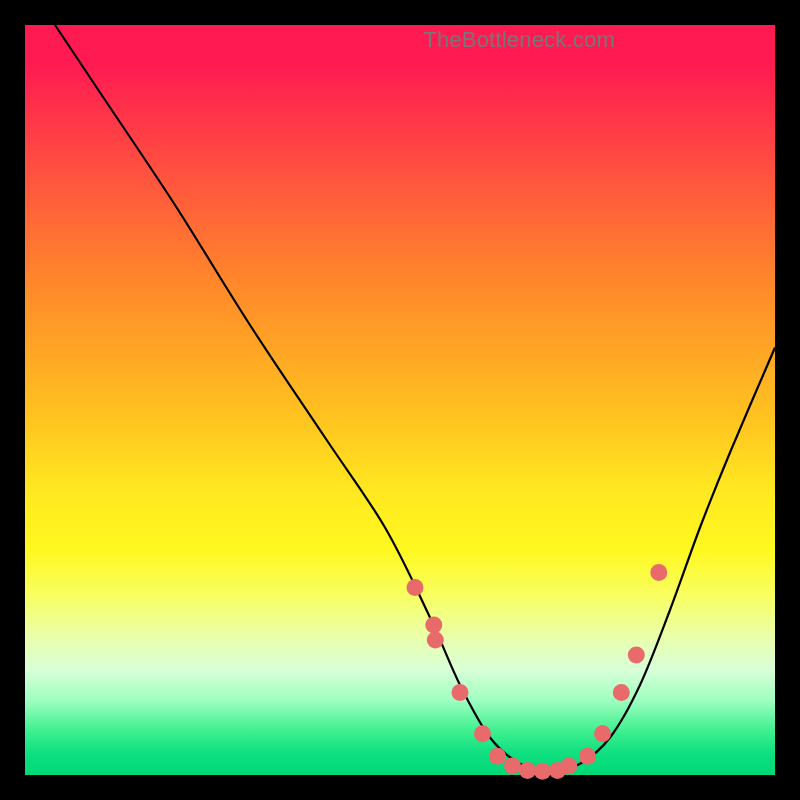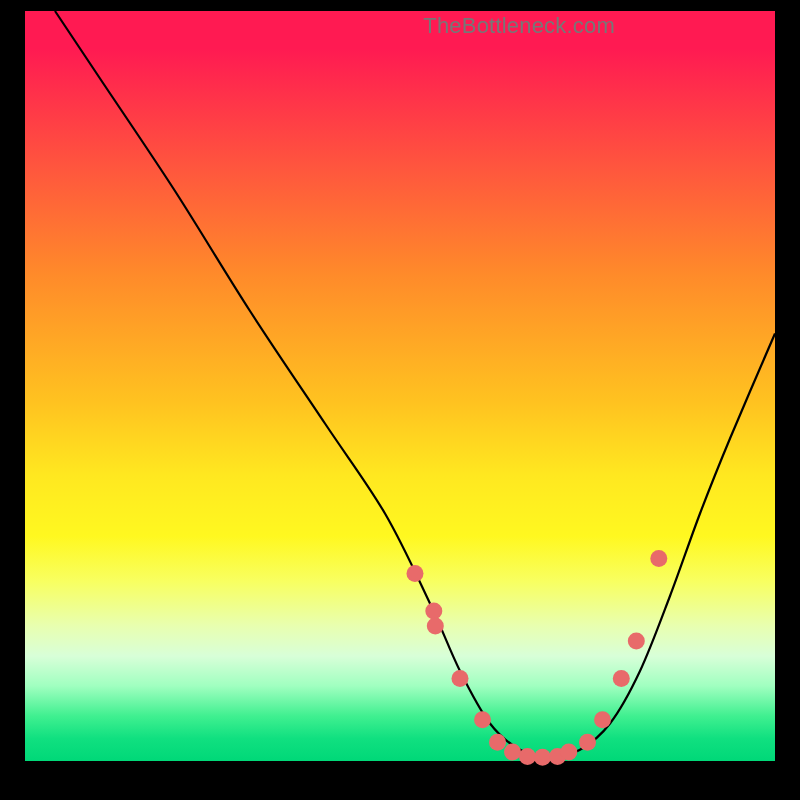--- a/index.html
+++ b/index.html
@@ -6,21 +6,21 @@
     margin: 0;
     padding: 0;
     width: 800px;
     height: 800px;
     background: #000;
     overflow: hidden;
   }
   .chart-frame {
     position: absolute;
     left: 25px;
-    top: 11px;
+    top: 25px;
     width: 598px;
     height: 750px;
     background: #5eead4;
   }
   .plot-area {
     position: absolute;
     left: 0;
     top: 0;
     width: 750px;
     height: 750px;

